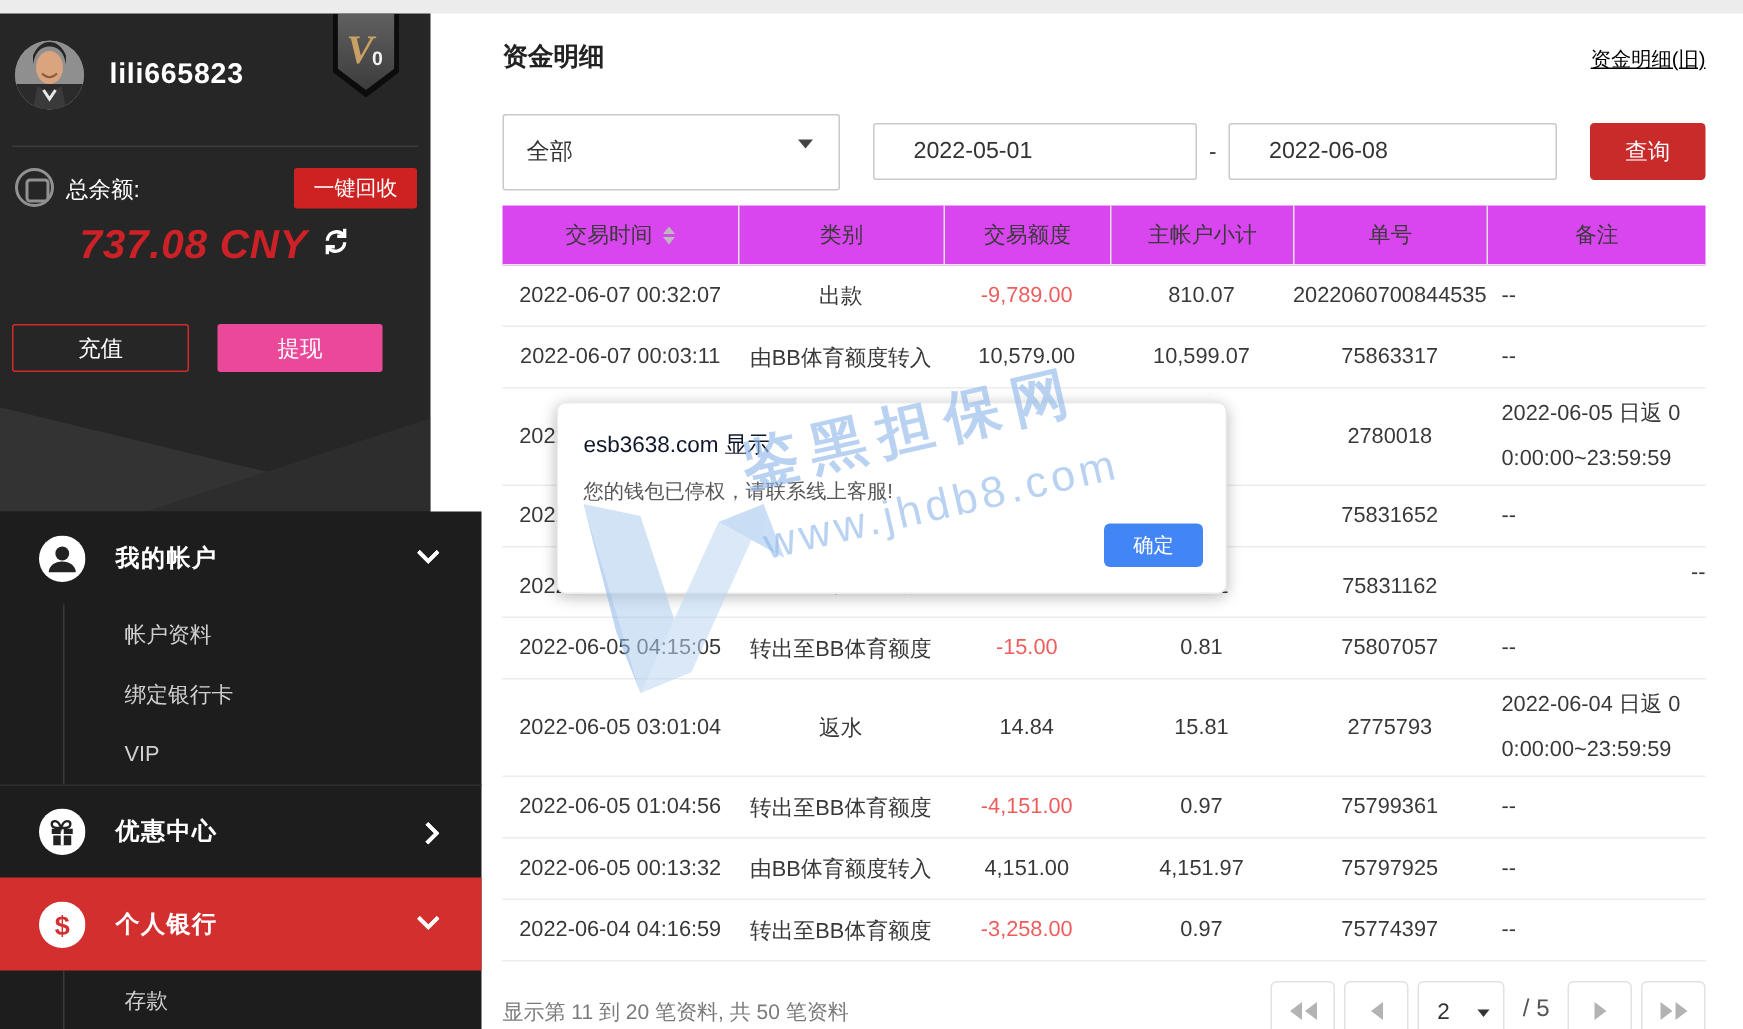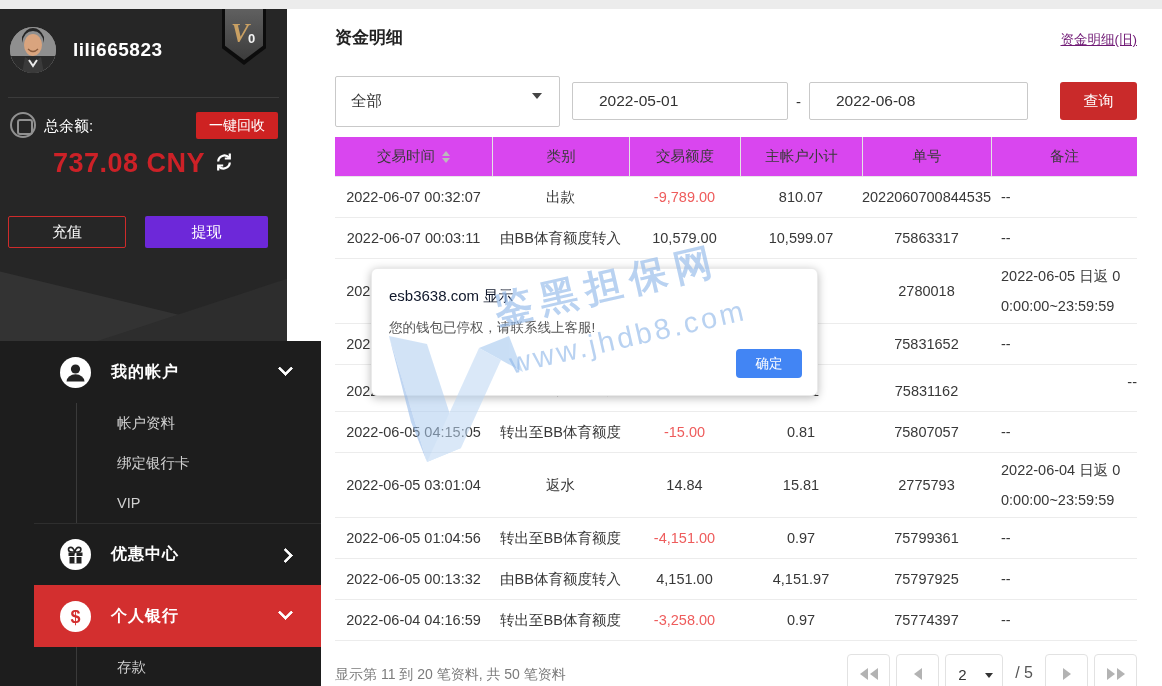--- a/index.html
+++ b/index.html
@@ -20,51 +20,51 @@
     background:#0c0c0c; clip-path:polygon(0 0,100% 0,100% 70%,50% 100%,0 70%); }
   .vip-badge .inner { position:absolute; left:3px; top:0; right:3px; bottom:5px;
     background:linear-gradient(#606060,#3c3c3c); clip-path:polygon(0 0,100% 0,100% 72%,50% 100%,0 72%); }
   .vip-v { position:absolute; left:9px; top:9px; font-family:"Liberation Serif","DejaVu Serif",serif; font-style:italic; font-weight:700; font-size:27px; color:#c9a063; }
   .vip-n { position:absolute; left:26px; top:22px; font-size:13px; color:#f2f2f2; font-weight:700; }
   .side-divider { position:absolute; left:8px; right:8px; top:97px; height:1px; background:#3b3b3b; }
   .wallet-icon { position:absolute; left:10px; top:112px; width:26px; height:26px; border:2px solid #919191; border-radius:50%; }
   .wallet-icon::after { content:""; position:absolute; left:5px; top:5px; width:12px; height:12px; border:2px solid #919191; border-radius:3px; }
   .balance-label { position:absolute; left:44px; top:117px; font-size:15px; color:#fff; }
   .recover-btn { position:absolute; left:196px; top:112px; width:82px; height:27px; background:#ce2222; color:#fff; font-size:14px; border:none; border-radius:2px; display:flex; align-items:center; justify-content:center; cursor:pointer; }
-  .balance-row { position:absolute; left:0; top:148px; width:287px; text-align:center; }
+  .balance-row { position:absolute; left:0; top:148px; width:287px; text-align:center;font-style:italic; }
   .balance-amount { font-size:27px; font-weight:700; color:#cc2127; letter-spacing:.5px; vertical-align:middle; }
   .refresh-icon { display:inline-block; vertical-align:middle; margin-left:9px; }
   .deposit-btn { position:absolute; left:8px; top:216px; width:118px; height:32px; background:transparent; border:1px solid #ce2b2b; color:#fff; font-size:15px; border-radius:2px; cursor:pointer; }
-  .withdraw-btn { position:absolute; left:145px; top:216px; width:123px; height:32px; background:#6d28d9; border:none; color:#fff; font-size:15px; border-radius:2px; cursor:pointer; }
+  .withdraw-btn { position:absolute; left:145px; top:216px; width:110px; height:32px; background:#ec4899; border:none; color:#fff; font-size:15px; border-radius:2px; cursor:pointer; }
   .pattern { position:absolute; left:0; top:252px; width:287px; height:89px; overflow:hidden; }
   .pattern .tri-a { position:absolute; inset:0; background:#333333; clip-path:polygon(0 22%,100% 100%,0 100%); }
   .pattern .tri-b { position:absolute; inset:0; background:#2d2d2d; clip-path:polygon(100% 30%,100% 100%,34% 100%); }
-  .menu { position:absolute; left:0; top:341px; width:321px; bottom:0; background:#1d1d1d;padding-left:34px; }
+  .menu { position:absolute; left:0; top:341px; width:321px; bottom:0; background:#1d1d1d; }
   .menu-item { position:relative; height:62px; display:flex; align-items:center; padding-left:26px; cursor:pointer; }
   .menu-item .icon-circle { width:31px; height:31px; flex:0 0 31px; }
   .menu-item .label { margin-left:20px; font-size:16px; font-weight:700; color:#fff; letter-spacing:1px; }
   .chevron { position:absolute; right:30px; width:11px; height:11px; border-right:3px solid #fff; border-bottom:3px solid #fff; border-radius:1px; }
   .chevron.down { transform:rotate(45deg); top:22px; }
   .chevron.right { transform:rotate(-45deg); top:26px; }
   .menu-item.active { background:#d32f2f; }
   .menu-item.bordered { border-top:1px solid #2e2e2e; }
   .submenu { position:relative; }
   .submenu::before { content:""; position:absolute; left:42px; top:0; bottom:0; width:1px; background:#3a3a3a; }
   .submenu-item { height:40px; display:flex; align-items:center; padding-left:83px; font-size:14.5px; color:#d0d0d0; cursor:pointer; }
 
   
   .main { position:absolute; left:287px; top:9px; right:0; bottom:0; background:#fff; }
   .page-title { position:absolute; left:48px; top:17px; font-size:17px; font-weight:700; color:#222; }
-  .old-link { position:absolute; right:25px; top:22px; font-size:13.5px; color:#701a75; text-decoration:underline; cursor:pointer; }
+  .old-link { position:absolute; right:25px; top:22px; font-size:13.5px; color:#000000; text-decoration:underline; cursor:pointer; }
 
   .filters { position:absolute; left:48px; right:25px; top:73px; height:38px; display:flex; align-items:center; }
   .select-box { position:relative; width:225px; height:51px; border:1px solid #c9c9c9; border-radius:2px; display:flex; align-items:center; padding-left:15px; font-size:15.5px; color:#333; cursor:pointer; background:#fff; }
   .select-caret { position:absolute; right:17px; top:16px; width:0; height:0; border-left:5px solid transparent; border-right:5px solid transparent; border-top:6px solid #444; }
   .date-input { height:38px; border:1px solid #c9c9c9; border-radius:2px; font-size:15.5px; color:#333; padding-left:26px; background:#fff; }
-  .date-from { width:216px; margin-left:12px; }
+  .date-from { width:216px; margin-left:22px; }
   .date-to { width:219px; }
   .date-sep { margin:0 8px; color:#333; font-size:15px; }
   .search-btn { margin-left:auto; width:77px; height:38px; background:#c92a2a; color:#fff; border:none; border-radius:3px; font-size:15px; cursor:pointer; }
 
   
   .table { position:absolute; left:48px; right:25px; top:128px; }
   .thead { display:flex; height:40px; background:#d946ef; border-bottom:1px solid #e8e8e8; }
   .th { display:flex; align-items:center; justify-content:center; font-size:14.5px; color:#3a3a3a; border-left:1px solid #e3e3e3; }
   .th:first-child { border-left:none; }
   .c0{width:157px;} .c1{width:137px;} .c2{width:111px;} .c3{width:122px;text-align:right;} .c4{width:129px;} .c5{width:146px;}

